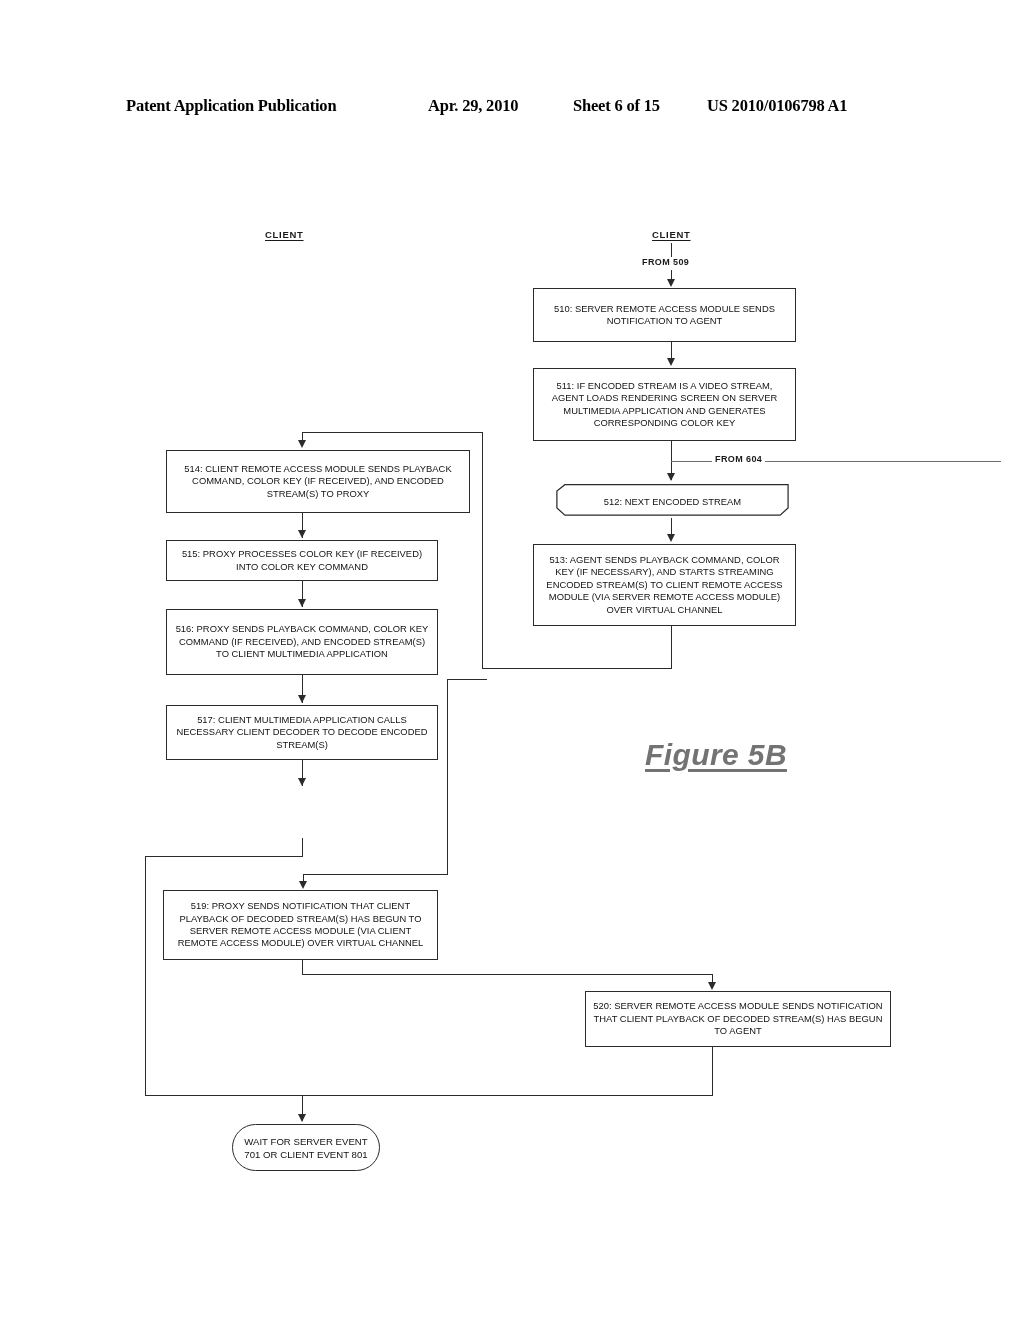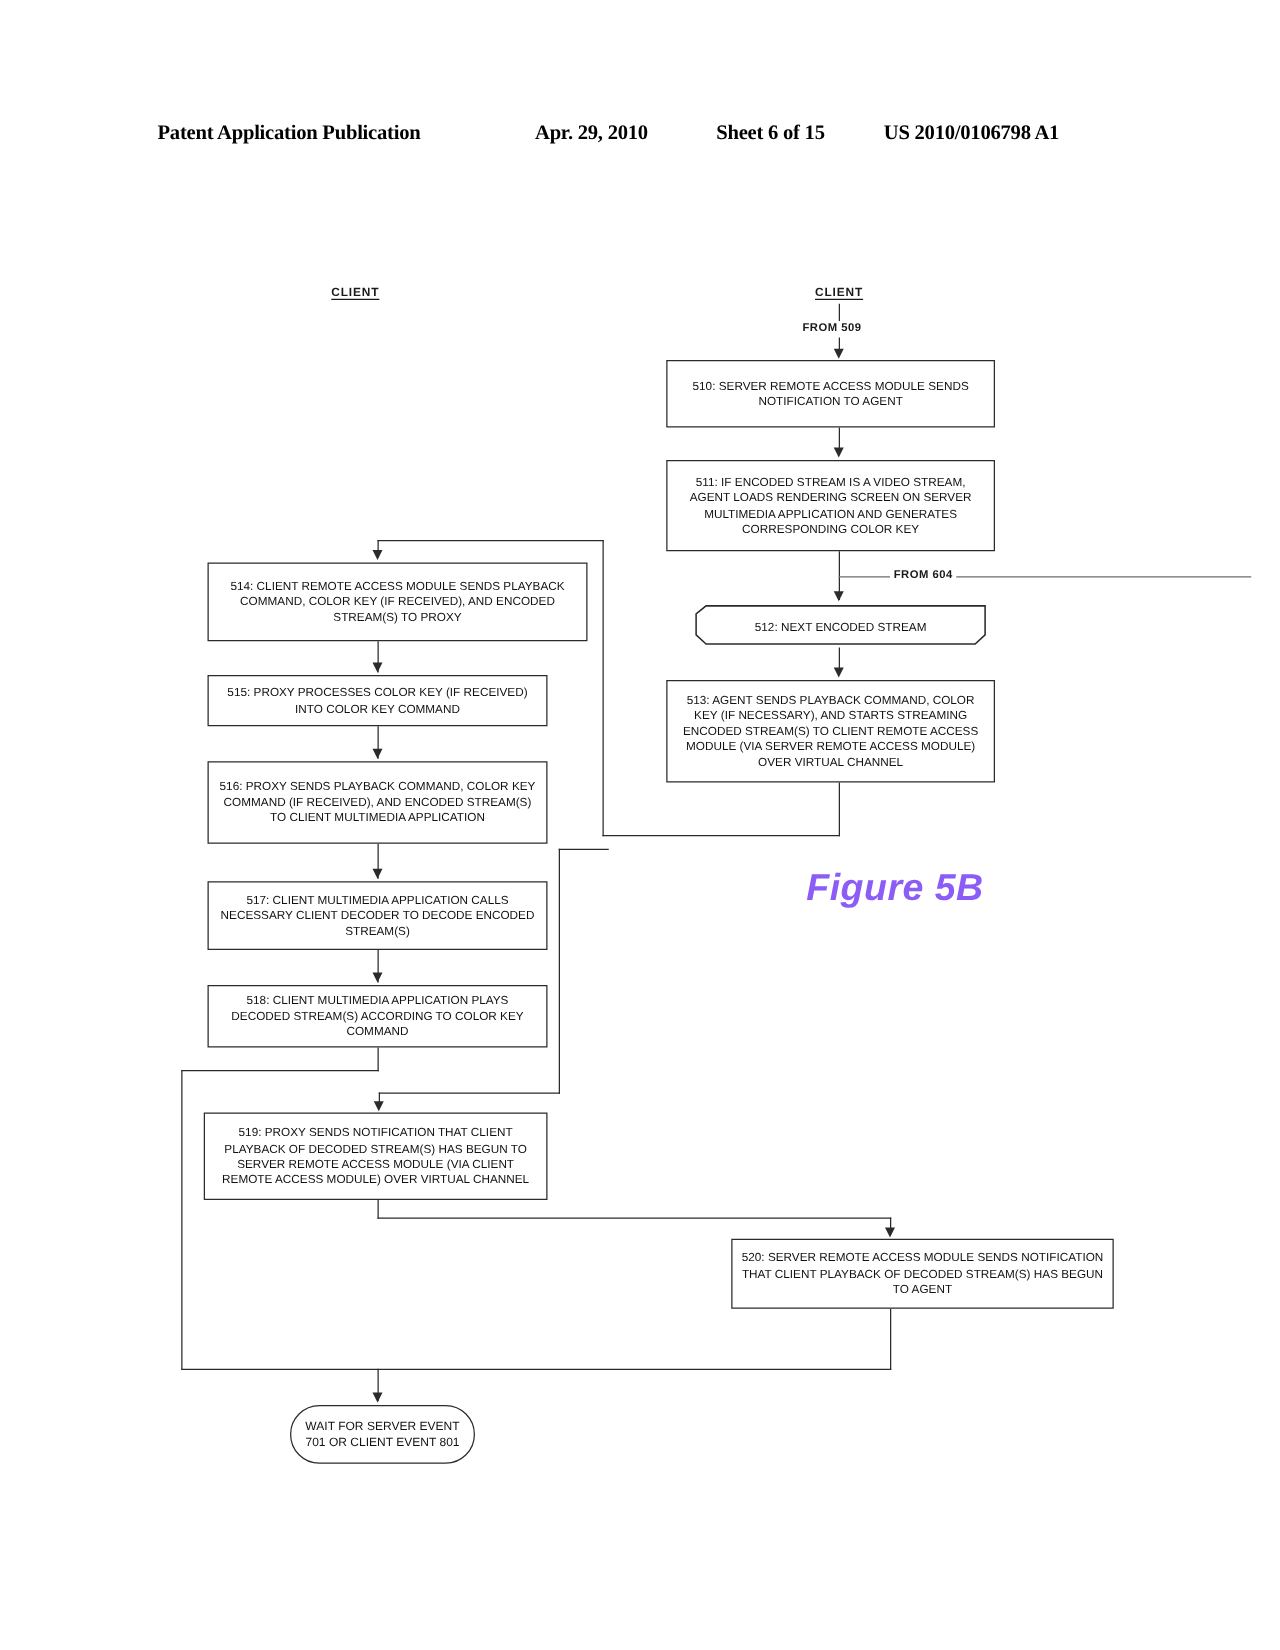--- a/index.html
+++ b/index.html
@@ -128,27 +128,28 @@
     white-space: nowrap;
   }
 
   
   .ln.faint { background: #6d6d6d; }
 
   
   #figure-caption {
     position: absolute;
     left: 645px;
-    top: 694px;
+    top: 738px;
     font-family: "Liberation Sans", sans-serif;
     font-size: 30px;
     font-weight: bold;
     font-style: italic;
     letter-spacing: 0.4px;
-    color: #8b5cf6;
+    color: #737373;
+    text-decoration: underline;
     text-underline-offset: 4px;
     text-decoration-thickness: 2.5px;
     white-space: nowrap;
   }
 </style>
 </head>
 <body>
 
 <div id="page-header">
   <span class="hdr-pub">Patent Application Publication</span>
@@ -231,23 +232,20 @@
   <div class="ln v" style="left:303px; top:874px; height:12px;"></div>
   <div class="arrow-down" style="left:299px; top:881px;"></div>
 
   <div class="node" style="left:166px; top:705px; width:272px; height:55px;">
     <span>517: CLIENT MULTIMEDIA APPLICATION CALLS NECESSARY CLIENT DECODER TO DECODE ENCODED STREAM(S)</span>
   </div>
 
   <div class="ln v" style="left:302px; top:760px; height:26px;"></div>
   <div class="arrow-down" style="left:298px; top:778px;"></div>
 
-  <div class="node" style="left:166px; top:788px; width:272px; height:50px;">
-    <span>518: CLIENT MULTIMEDIA APPLICATION PLAYS DECODED STREAM(S) ACCORDING TO COLOR KEY COMMAND</span>
-  </div>
 
   <div class="ln v" style="left:302px; top:838px; height:19px;"></div>
   <div class="ln h" style="left:145px; top:856px; width:158px;"></div>
   <div class="ln v" style="left:145px; top:856px; height:240px;"></div>
 
   <div class="node" style="left:163px; top:890px; width:275px; height:70px;">
     <span>519: PROXY SENDS NOTIFICATION THAT CLIENT PLAYBACK OF DECODED STREAM(S) HAS BEGUN TO SERVER REMOTE ACCESS MODULE (VIA CLIENT REMOTE ACCESS MODULE) OVER VIRTUAL CHANNEL</span>
   </div>
 
   <div class="ln v" style="left:302px; top:960px; height:15px;"></div>

